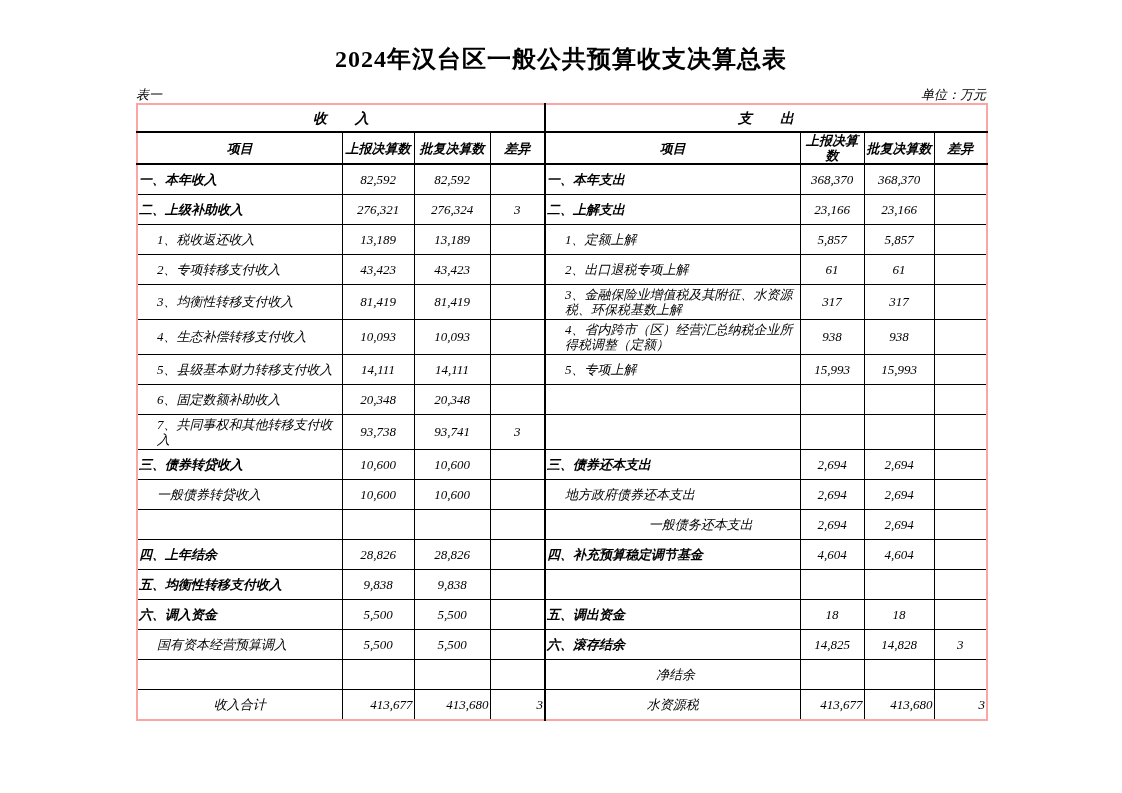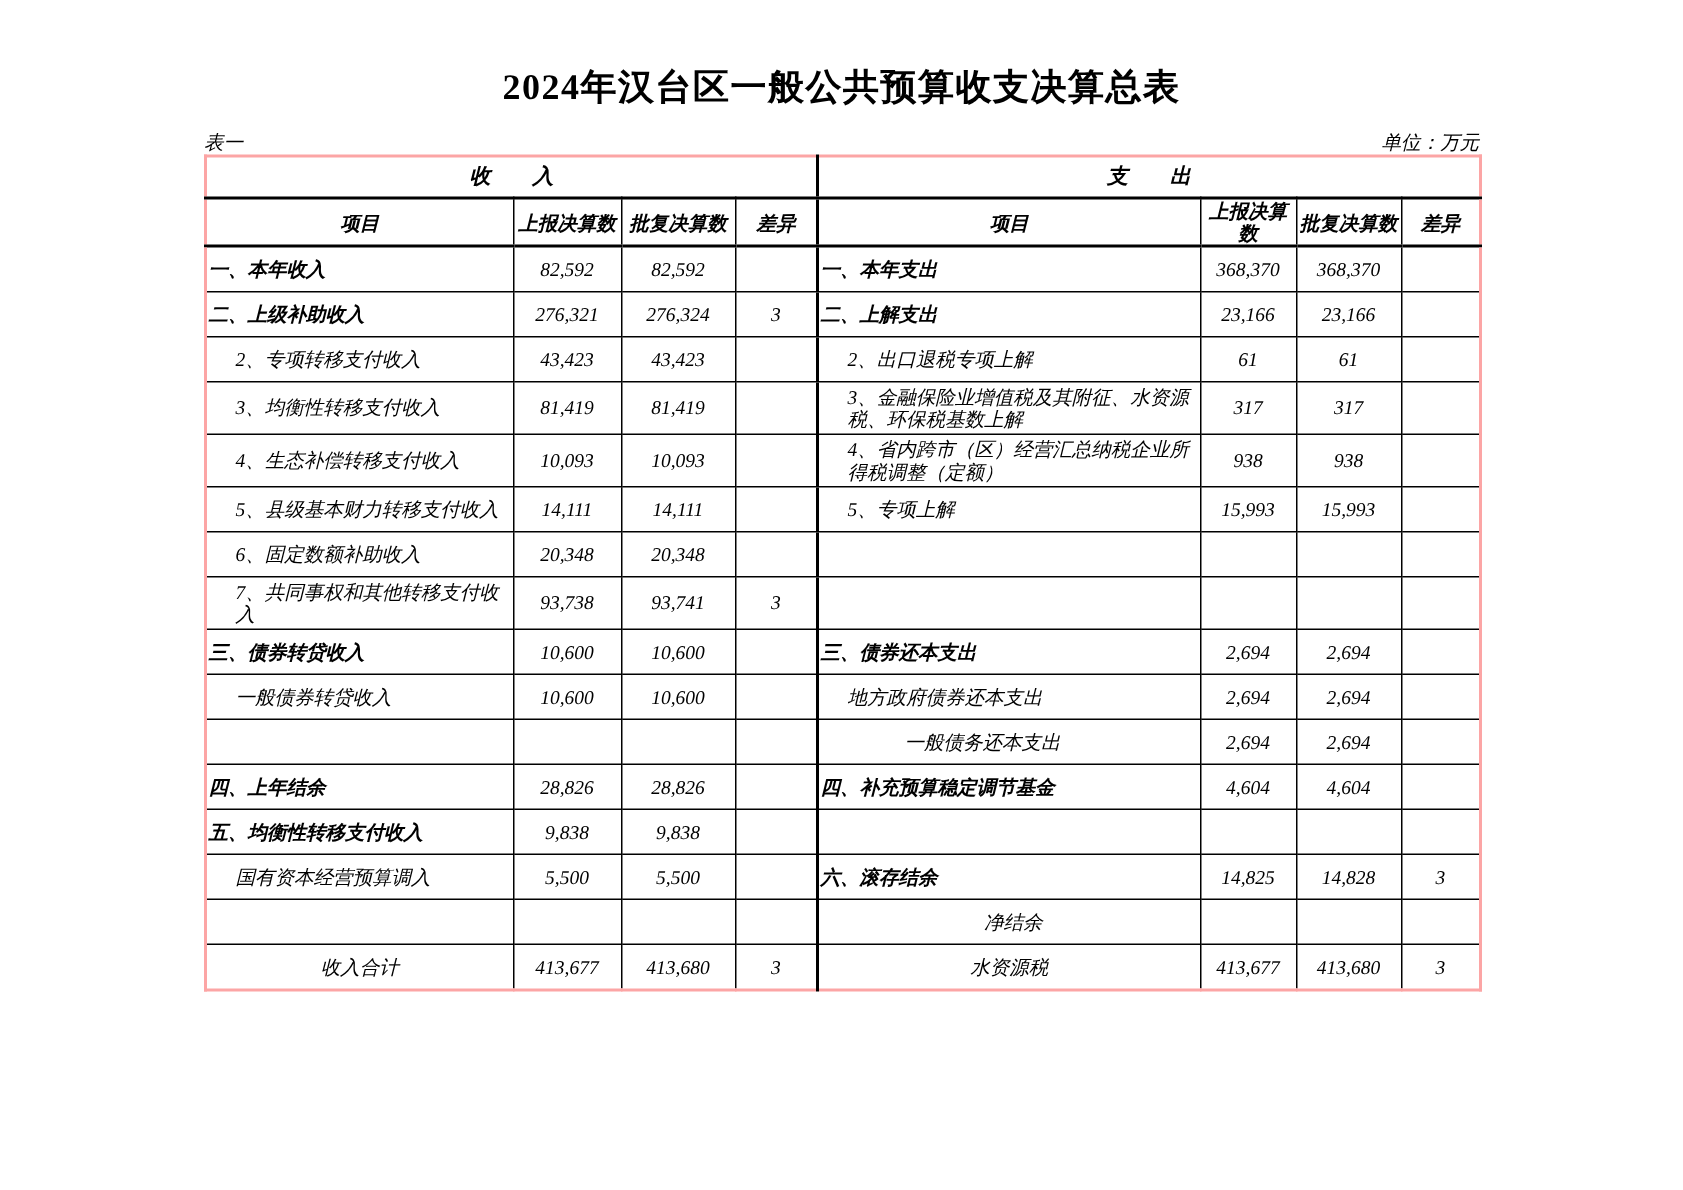--- a/index.html
+++ b/index.html
@@ -44,28 +44,28 @@
     border: 1px solid #000;
     font-size: 13px;
     line-height: 15px;
     padding: 2px 1px;
     vertical-align: middle;
     overflow: hidden;
   }
   tr.section-row th { height: 28px; font-size: 14px; font-weight: bold; border-bottom: 2px solid #000; }
   tr.colhead th { height: 27px; font-weight: bold; border-bottom: 2px solid #000; padding: 0; }
   tbody td { height: 30px; }
-  tr.total-row td { height: 31px; }
+  tr.total-row td { height: 31px; text-align: right; }
 
   .mid { border-left: 2px solid #000 !important; }
 
   .lab { text-align: left; padding-left: 5px; }
   .lab.major { font-weight: bold; }
   .lab.sub1 { padding-left: 19px; }
-  .lab.sub2 { padding-left: 57px; }
+  .lab.sub2 { padding-left: 57px; text-align: center; }
   .lab.sub3 { padding-left: 93px; }
   .lab.sub4 { padding-left: 110px; }
   .lab.total { text-align: center; padding-left: 1px; }
   .num { text-align: center; }
 </style>
 </head>
 <body>
 
 <div class="doc">
   <h1 class="page-title">2024年汉台区一般公共预算收支决算总表</h1>
@@ -118,20 +118,30 @@
             <td class="lab major">二、上级补助收入</td>
             <td class="num">276,321</td>
             <td class="num">276,324</td>
             <td class="num">3</td>
             <td class="lab major mid">二、上解支出</td>
             <td class="num">23,166</td>
             <td class="num">23,166</td>
             <td class="num"></td>
           </tr>
           <tr>
+            <td class="lab sub1">1、税收返还收入</td>
+            <td class="num">13,189</td>
+            <td class="num">13,189</td>
+            <td class="num"></td>
+            <td class="lab sub1 mid">1、定额上解</td>
+            <td class="num">5,857</td>
+            <td class="num">5,857</td>
+            <td class="num"></td>
+          </tr>
+          <tr>
             <td class="lab sub1">2、专项转移支付收入</td>
             <td class="num">43,423</td>
             <td class="num">43,423</td>
             <td class="num"></td>
             <td class="lab sub1 mid">2、出口退税专项上解</td>
             <td class="num">61</td>
             <td class="num">61</td>
             <td class="num"></td>
           </tr>
           <tr>
@@ -225,20 +235,30 @@
             <td class="num"></td>
           </tr>
           <tr>
             <td class="lab major">五、均衡性转移支付收入</td>
             <td class="num">9,838</td>
             <td class="num">9,838</td>
             <td class="num"></td>
             <td class="lab mid"></td>
             <td class="num"></td>
             <td class="num"></td>
+            <td class="num"></td>
+          </tr>
+          <tr>
+            <td class="lab major">六、调入资金</td>
+            <td class="num">5,500</td>
+            <td class="num">5,500</td>
+            <td class="num"></td>
+            <td class="lab major mid">五、调出资金</td>
+            <td class="num">18</td>
+            <td class="num">18</td>
             <td class="num"></td>
           </tr>
           <tr>
             <td class="lab sub1">国有资本经营预算调入</td>
             <td class="num">5,500</td>
             <td class="num">5,500</td>
             <td class="num"></td>
             <td class="lab major mid">六、滚存结余</td>
             <td class="num">14,825</td>
             <td class="num">14,828</td>

